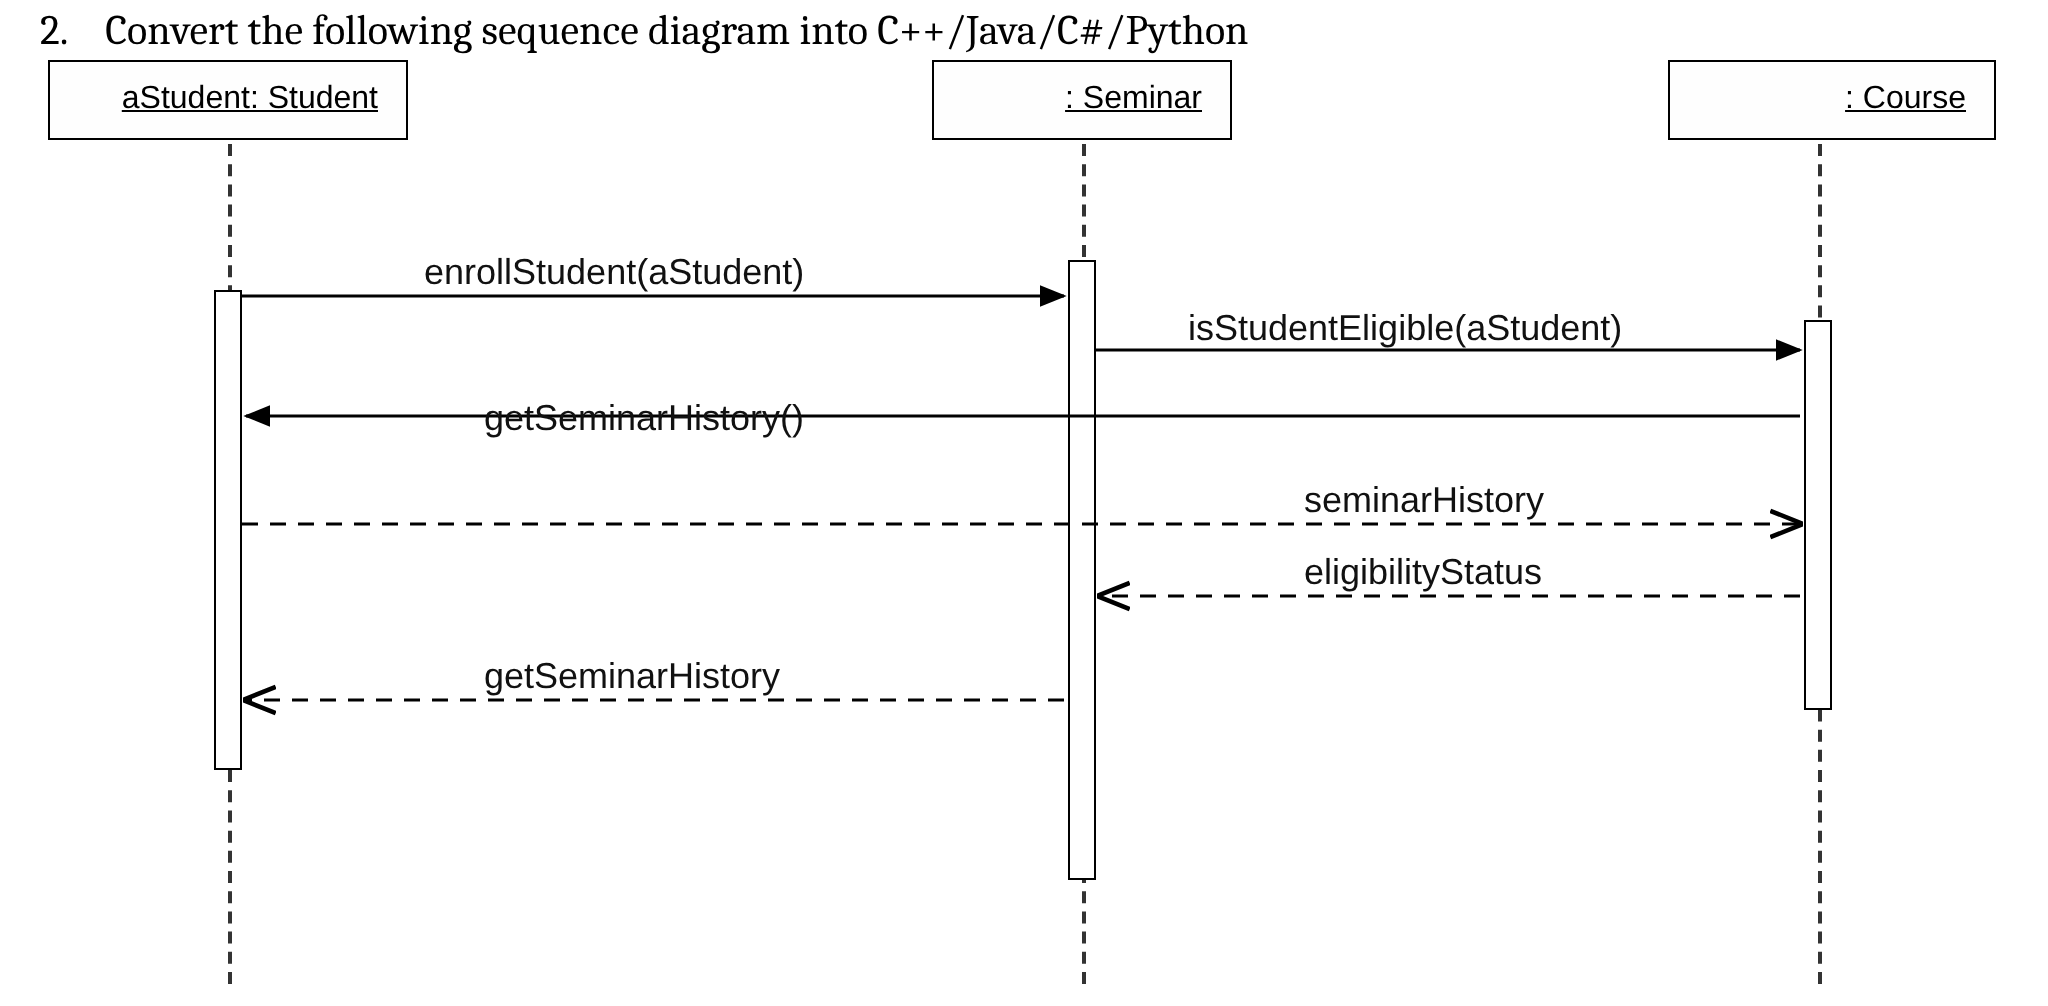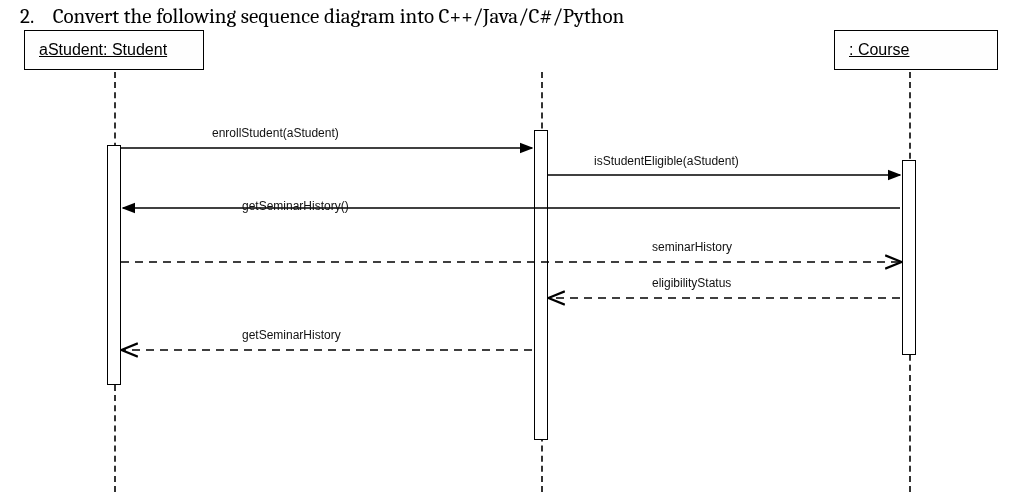--- a/index.html
+++ b/index.html
@@ -26,38 +26,38 @@
     width: 1000px;
     height: 470px;
   }
   .participant-box {
     position: absolute;
     border: 1.5px solid #000;
     background: #fefefe;
     padding: 10px 14px;
     font-family: Arial, Helvetica, sans-serif;
     font-size: 16px;
-    text-align: left;
+    text-align: right;
     text-decoration: underline;
   }
   .lifeline {
     position: absolute;
     width: 0;
     border-left: 2px dashed #333;
   }
   .activation {
     position: absolute;
     width: 14px;
     background: #fff;
     border: 1.5px solid #000;
   }
   .msg-label {
     position: absolute;
     font-family: Arial, Helvetica, sans-serif;
-    font-size: 12px;
+    font-size: 18px;
     color: #111;
     white-space: nowrap;
   }
   svg.arrows {
     position: absolute;
     top: 0; left: 0;
     width: 1000px;
     height: 470px;
     pointer-events: none;
   }
@@ -67,20 +67,23 @@
 
 <div class="question">
   <span class="qnum">2.</span>
   <span>Convert the following sequence diagram into C++/Java/C#/Python</span>
 </div>
 
 <div class="diagram">
 
   <div class="participant-box" style="left:12px; top:0; width:180px;">
     <span>aStudent: Student</span>
+  </div>
+  <div class="participant-box" style="left:454px; top:0; width:150px;">
+    <span>: Seminar</span>
   </div>
   <div class="participant-box" style="left:822px; top:0; width:164px;">
     <span>: Course</span>
   </div>
 
   <div class="lifeline" style="left:102px; top:42px; height:420px;"></div>
   <div class="lifeline" style="left:529px; top:42px; height:420px;"></div>
   <div class="lifeline" style="left:897px; top:42px; height:420px;"></div>
 
   <div class="activation" style="left:95px; top:115px; height:240px;"></div>

